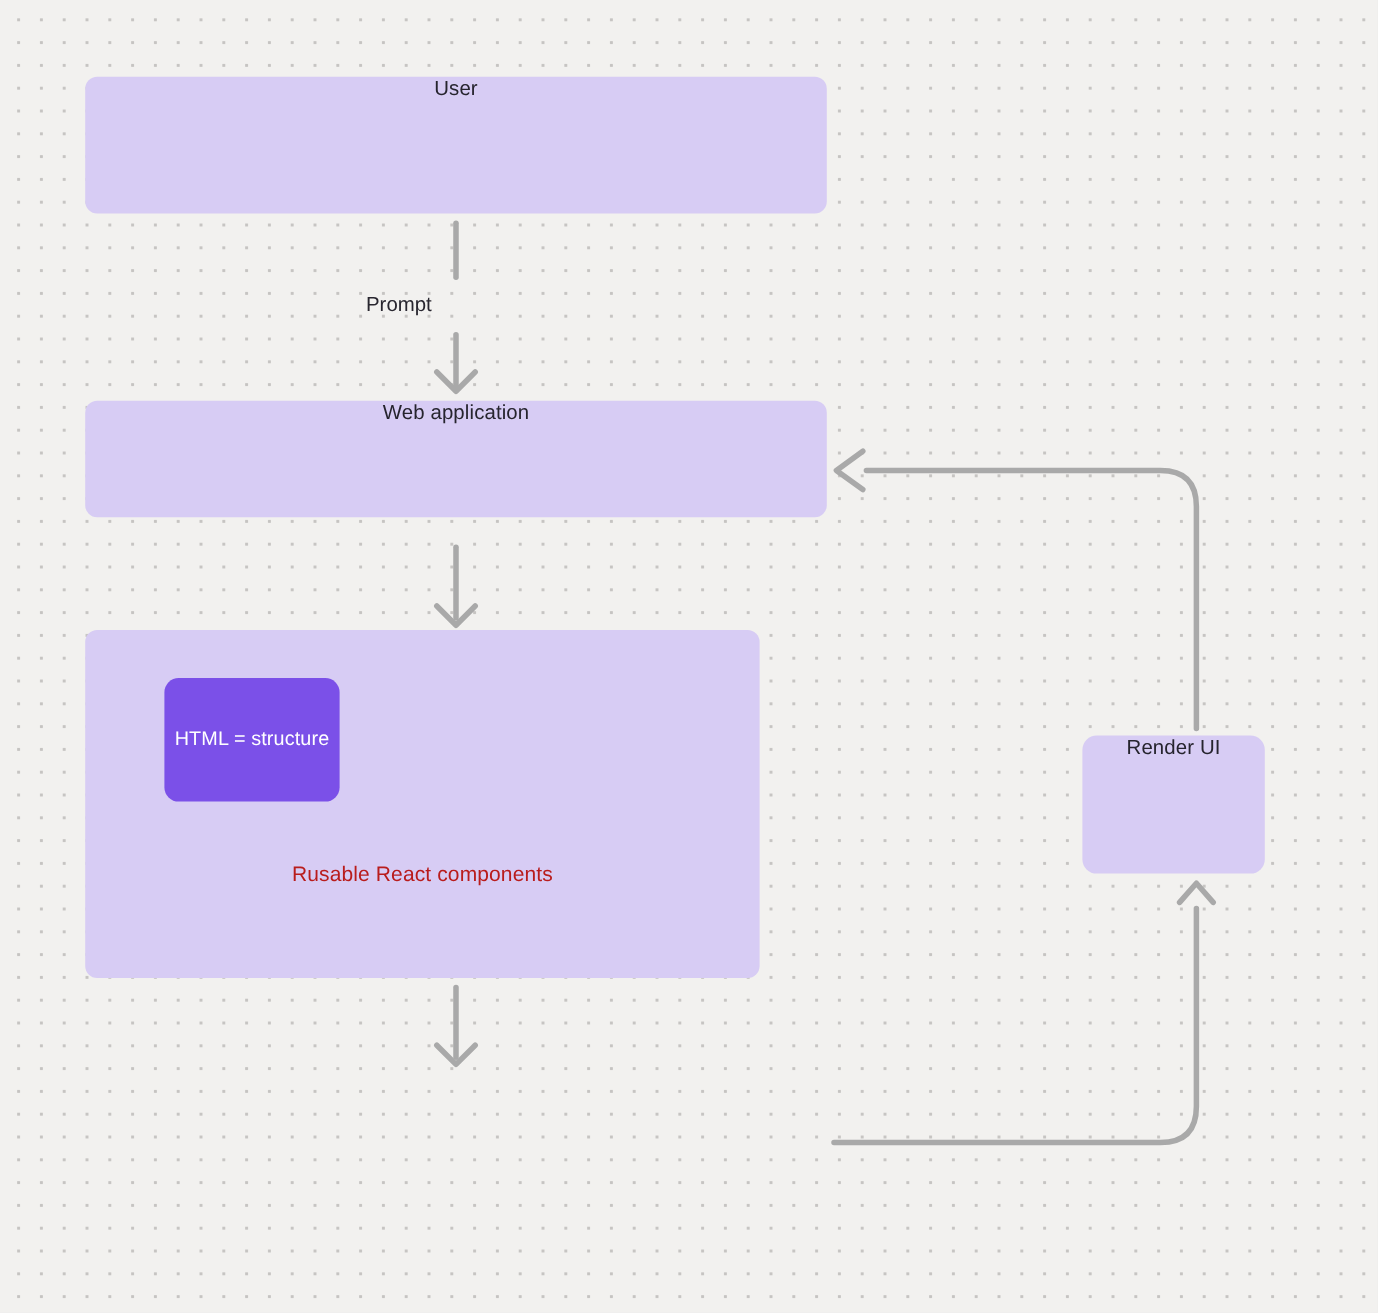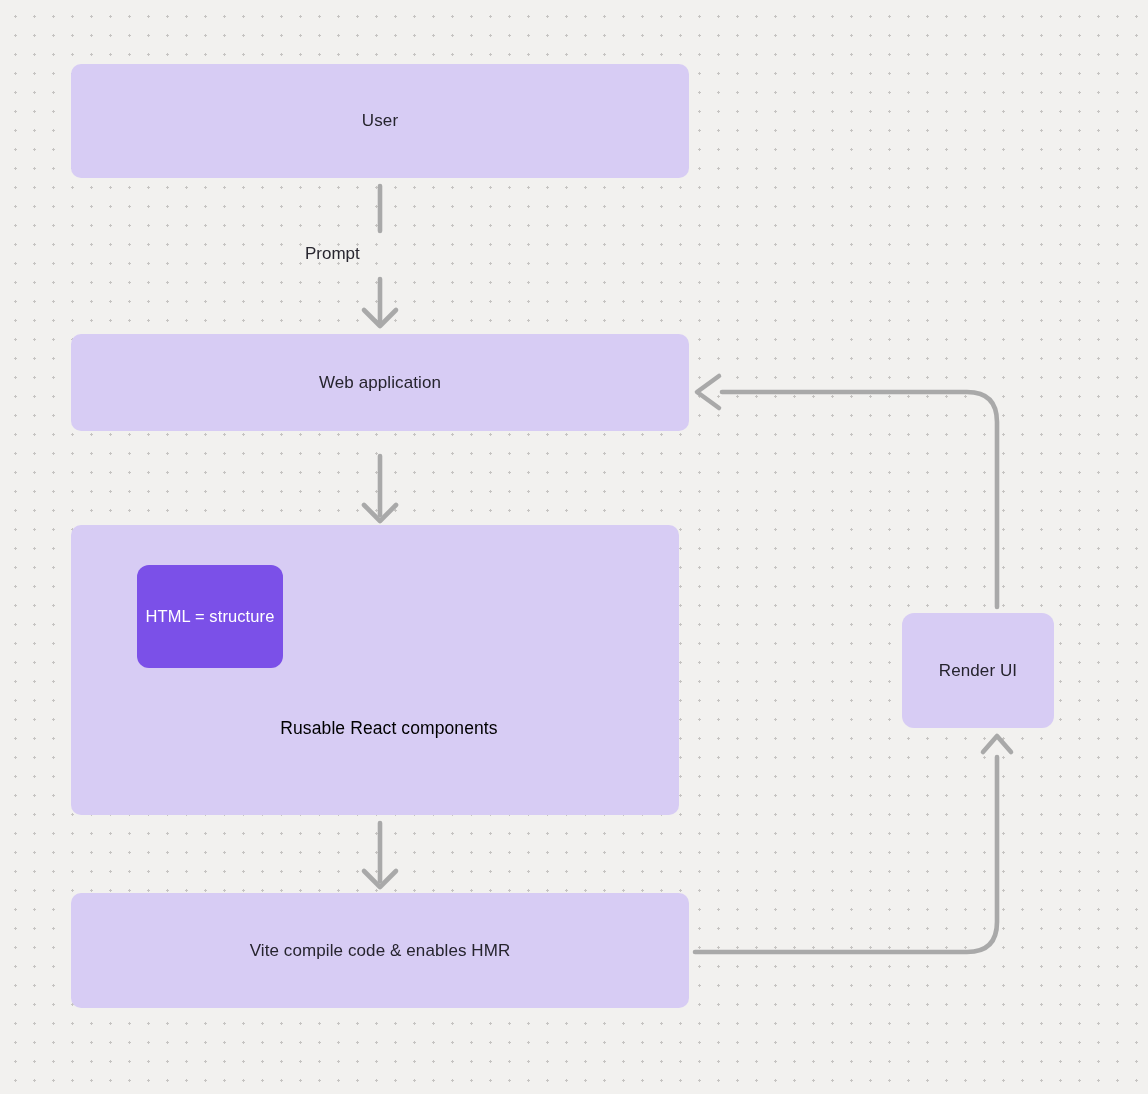--- a/index.html
+++ b/index.html
@@ -28,30 +28,29 @@
     stroke: #a9a9a9;
     stroke-width: 4.6;
     stroke-linecap: round;
     stroke-linejoin: round;
   }
   .node {
     position: absolute;
     background: #d7ccf4;
     border-radius: 10px;
     display: flex;
-    align-items: center;
     justify-content: center;
     color: #26242e;
     font-size: 17px;
     font-weight: 500;
     letter-spacing: 0.1px;
   }
   .node-user            { left: 71px;  top: 64px;  width: 618px; height: 114px; }
   .node-webapp          { left: 71px;  top: 334px; width: 618px; height: 97px; }
-  .group                { left: 71px;  top: 525px; width: 608px; height: 290px; display: block; }
+  .group                { left: 71px;  top: 525px; width: 562px; height: 290px; display: block; }
   .node-vite            { left: 71px;  top: 893px; width: 618px; height: 115px; }
   .node-render          { left: 902px; top: 613px; width: 152px; height: 115px; border-radius: 12px; }
   .chip {
     position: absolute;
     top: 40px;
     width: 146px;
     height: 103px;
     background: #7b50e8;
     border-radius: 12px;
     display: flex;
@@ -67,24 +66,23 @@
   }
   .chip-html { left: 66px; }
   .chip-css  { left: 236px; }
   .chip-js   { left: 406px; }
   .group-caption {
     position: absolute;
     left: 0;
     top: 193px;
     width: 100%;
     text-align: center;
-    color: #000000;
+    color: #b91c1c;
     font-size: 17.5px;
     font-weight: 500;
-    padding-left: 14px;
   }
   .edge-label {
     position: absolute;
     left: 305px;
     top: 244px;
     width: 150px;
     text-align: left;
     color: #28262f;
     font-size: 17px;
     font-weight: 500;
@@ -124,21 +122,18 @@
     <span>Web application</span>
   </div>
 
   <div class="node group">
     <div class="chip chip-html">
       <span>HTML = structure</span>
     </div>
     <div class="group-caption">Rusable React components</div>
   </div>
 
-  <div class="node node-vite">
-    <span>Vite compile code &amp; enables HMR</span>
-  </div>
 
   <div class="node node-render">
     <span>Render UI</span>
   </div>
 
 </div>
 
 </body></html>

